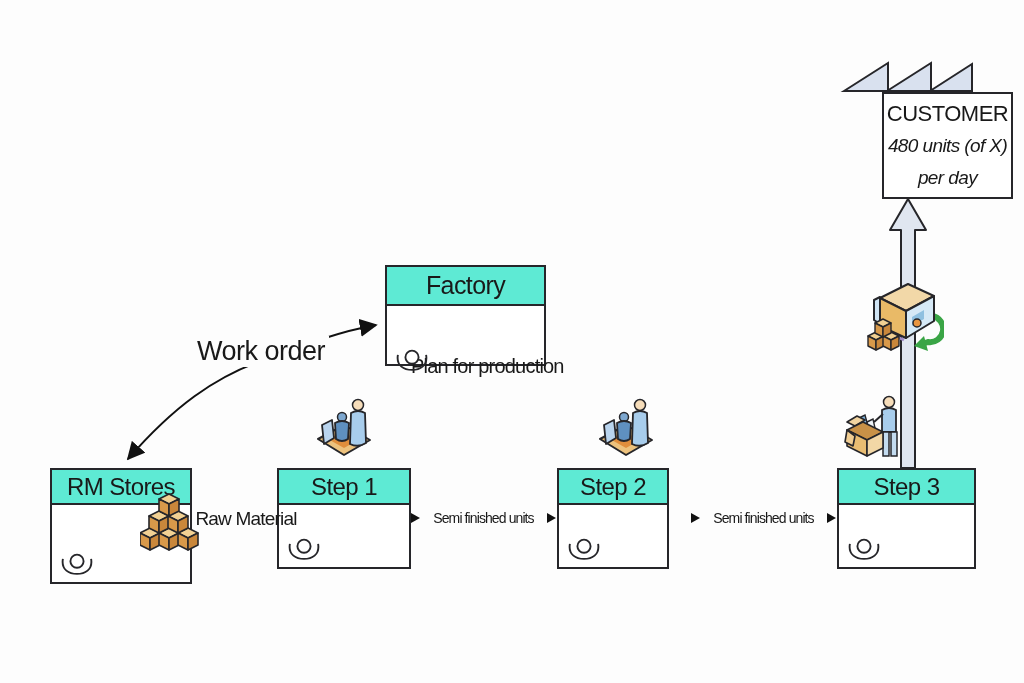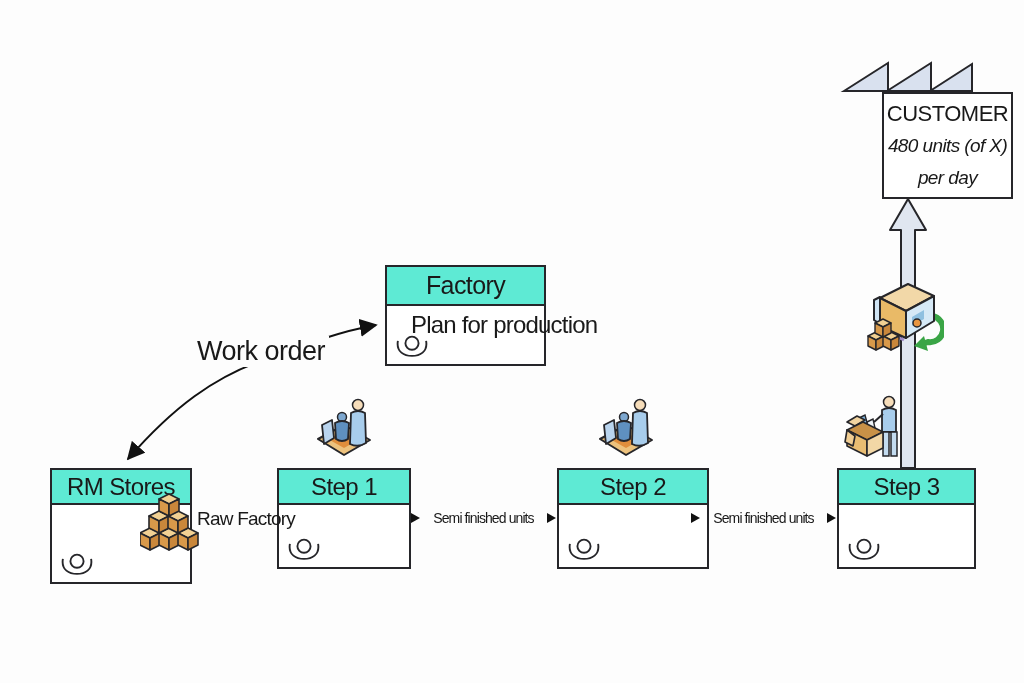--- a/index.html
+++ b/index.html
@@ -12,24 +12,24 @@
               display:flex;align-items:center;justify-content:center;
               font-size:24px;letter-spacing:-0.6px;}
   .box-body{flex:1;position:relative;}
   .operator{position:absolute;left:9px;bottom:5px;}
   .customer-box{left:842px;top:92px;width:131px;height:107px;align-items:center;justify-content:center;
                 text-align:center;line-height:32px;margin-left:40px;}
   .customer-line1{font-size:22px;letter-spacing:-0.5px;}
   .customer-line2,.customer-line3{font-size:19px;letter-spacing:-0.6px;font-style:italic;}
   .factory-box{left:385px;top:265px;width:161px;height:101px;}
   .factory-box .box-header{height:37px;font-size:25px;}
-  .factory-body-text{padding:5px 0 0 24px;font-size:24px;letter-spacing:-0.8px;white-space:nowrap;}
+  .factory-body-text{padding:5px 0 0 24px;font-size:20px;letter-spacing:-0.8px;white-space:nowrap;margin-top:44px;}
   .rm-box{left:50px;top:468px;width:142px;height:116px;}
   .step1-box{left:277px;top:468px;width:134px;height:101px;}
-  .step2-box{left:557px;top:468px;width:152px;height:101px;}
+  .step2-box{left:557px;top:468px;width:112px;height:101px;}
   .step3-box{left:837px;top:468px;width:139px;height:101px;gap:9px;}
   .flow-label{position:absolute;display:flex;align-items:center;white-space:nowrap;
               font-size:14px;letter-spacing:-0.9px;}
   .flow-raw{left:197px;top:508px;width:98px;font-size:19px;letter-spacing:-0.8px;justify-content:center;}
   .flow-semi1{left:411px;top:510px;width:145px;justify-content:space-between;}
   .flow-semi2{left:691px;top:510px;width:145px;justify-content:space-between;}
   .tri{width:0;height:0;border-left:9px solid #111;border-top:5px solid transparent;
        border-bottom:5px solid transparent;flex:none;}
   .work-order-label{position:absolute;left:193px;top:336px;font-size:27px;letter-spacing:-0.5px;
                     background:#fdfdfd;padding:0 4px;}
@@ -111,21 +111,21 @@
     <div class="box-header">Step 3</div>
     <div class="box-body">
       <svg class="operator" width="32" height="25" viewBox="0 0 34 26">
         <path d="M2,7 C0,19 9,23 17,23 C25,23 34,19 32,7" fill="none" stroke="#26262a" stroke-width="2"></path>
         <circle cx="17" cy="9.5" r="7" fill="#fff" stroke="#26262a" stroke-width="2"></circle>
       </svg>
     </div>
   </div>
 
   <div class="flow-label flow-raw">
-    <span>Raw Factory</span>
+    <span>Raw Material</span>
   </div>
   <div class="flow-label flow-semi1">
     <span class="tri"></span>
     <span>Semi finished units</span>
     <span class="tri"></span>
   </div>
   <div class="flow-label flow-semi2">
     <span class="tri"></span>
     <span>Semi finished units</span>
     <span class="tri"></span>

